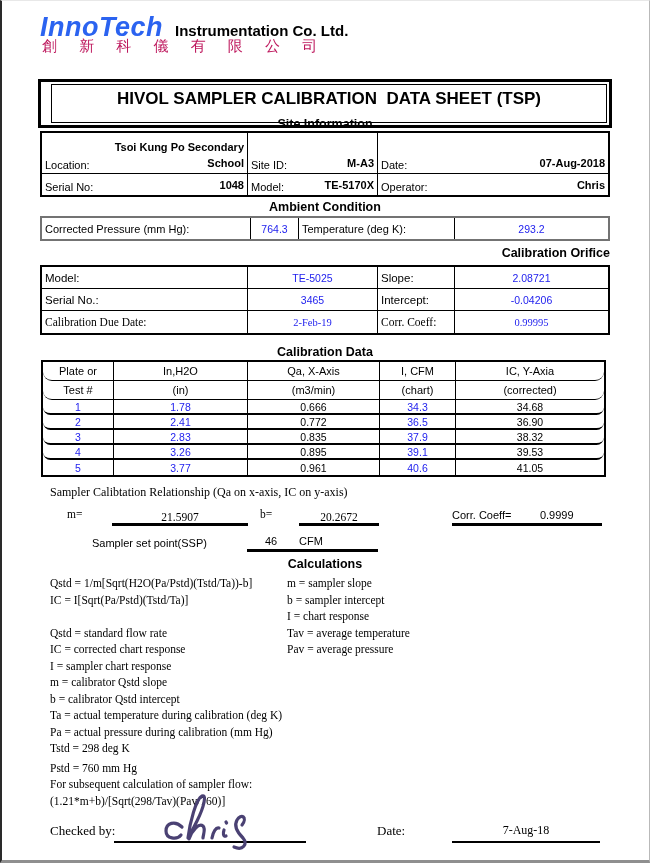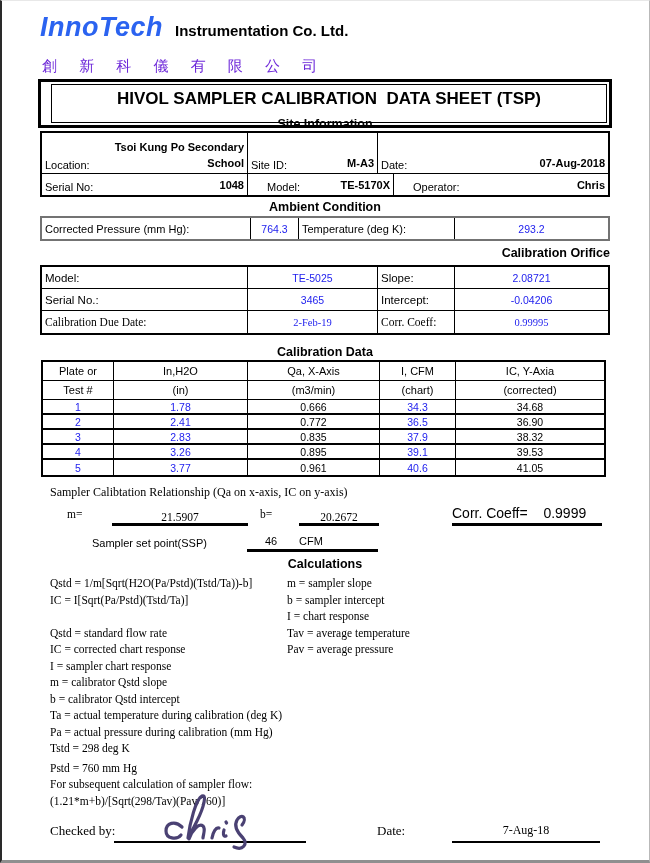--- a/index.html
+++ b/index.html
@@ -15,35 +15,35 @@
     border-right:1px solid #b9b9b9;
     border-top:1px solid #e8e8e8;
     border-bottom:3px solid #8f8f8f;
     overflow:hidden;
   }
 
   
   .logo-row { position:absolute; left:38px; top:11px; display:flex; align-items:baseline; }
   .brand { color:#2b63f0; font-weight:bold; font-style:italic; font-size:27px; letter-spacing:.5px; }
   .company { font-weight:bold; font-size:15px; margin-left:12px; }
-  .chinese { position:absolute; left:40px; top:56px; font-size:15px; letter-spacing:9px; color:#6d28d9; }
+  .chinese { position:absolute; left:40px; top:36px; font-size:15px; letter-spacing:9px; color:#be185d; }
 
   
   .title-box { position:absolute; left:36px; top:78px; width:574px; border:3px solid #000; padding:2px; }
   .title-inner { border:1px solid #000; text-align:center; font-weight:bold; font-size:17px; padding:4px 0 13px; white-space:pre;margin-left:8px; }
 
   
   .sec-heading { position:absolute; left:38px; width:570px; text-align:center; font-weight:bold; font-size:12.5px; }
   .h-site { top:116px; } .h-amb { top:199px; } .h-orif { top:245px;text-align:right; } .h-data { top:344px; } .h-calc { top:556px; }
 
   
   .site-table { position:absolute; left:38px; top:130px; width:570px; border:2px solid #000; }
   .site-row { display:flex; }
   .site-row1 { height:41px; border-bottom:1px solid #000; }
-  .site-row2 { height:21px;gap:16px; }
+  .site-row2 { height:21px; }
   .site-cell { display:flex; align-items:flex-end; border-right:1px solid #000; padding:2px 3px; overflow:hidden; }
   .site-cell:last-child { border-right:none; }
   .sc1 { width:206px; } .sc2 { width:130px; } .sc3 { flex:1; }
   .site-lbl { font-size:11px; white-space:nowrap; }
   .site-val { flex:1; text-align:right; font-weight:bold; font-size:11px; line-height:16px; }
 
   
   .amb-table { position:absolute; left:38px; top:215px; width:570px; border:2px solid #737373; display:flex; height:25px; }
   .amb-cell { display:flex; align-items:center; border-right:1px solid #000; font-size:11px; padding:0 3px; }
   .amb-cell:last-child { border-right:none; }
@@ -54,21 +54,21 @@
   
   .orif-table { position:absolute; left:38px; top:264px; width:570px; border:2px solid #000; }
   .orif-row { display:flex; height:22px; border-bottom:1px solid #000; }
   .orif-row:last-of-type { border-bottom:none;font-family:Liberation Serif, serif; }
   .orif-cell { display:flex; align-items:center; border-right:1px solid #000; font-size:11.5px; padding:0 3px; }
   .oc1 { width:206px; } .oc2 { width:130px; justify-content:center; } .oc3 { width:77px; } .oc4 { flex:1; justify-content:center; border-right:none; }
   .orif-cell.val { font-size:10.5px; }
 
   
   .ct { position:absolute; left:39px; top:359px; width:565px; border:2px solid #000; }
-  .ct-row { display:flex; }
+  .ct-row { display:flex;border-radius:9px; }
   .ct-head { height:19px; border-bottom:1px solid #000; }
   .ct-datarow { height:15px; border-bottom:2px solid #000; }
   .ct-datarow:last-of-type { border-bottom:none; }
   .ct-row div.ct-cell { display:flex; align-items:center; justify-content:center; border-right:1px solid #000; font-size:11px; overflow:hidden; }
   .ct-row div.ct-cell:nth-of-type(1) { width:71px; }
   .ct-row div.ct-cell:nth-of-type(2) { width:134px; }
   .ct-row div.ct-cell:nth-of-type(3) { width:132px; }
   .ct-row div.ct-cell:nth-of-type(4) { width:76px; }
   .ct-row div.ct-cell:nth-of-type(5) { flex:1; border-right:none; }
   .ct-datarow div.ct-cell { font-size:10.5px; }
@@ -77,21 +77,21 @@
   .ct-datarow div.ct-cell:nth-of-type(4) { color:#2222ee; }
 
   
   .serif { font-family:"Liberation Serif", serif; }
   .rel-title { position:absolute; left:48px; top:484px; font-size:12px; }
   .rel-m-label { position:absolute; left:65px; top:507px; font-size:11.5px; }
   .rel-b-label { position:absolute; left:258px; top:507px; font-size:11.5px; }
   .u-line { position:absolute; border-bottom:3px solid #000; display:flex; align-items:flex-end; }
   .m-line { left:110px; top:503px; width:136px; height:22px; justify-content:center; font-size:11.5px; }
   .b-line { left:297px; top:503px; width:80px; height:22px; justify-content:center; font-size:11.5px; }
-  .corr-line { left:450px; top:503px; width:150px; height:22px; font-size:14px; }
+  .corr-line { left:450px; top:503px; width:150px; height:22px; font-size:11px; }
   .corr-line .corr-lbl { padding-bottom:2px; }
   .corr-line .corr-val { flex:1; text-align:center; padding-bottom:2px; }
   .ssp-label { position:absolute; left:90px; top:536px; font-size:11px; }
   .ssp-line { left:245px; top:531px; width:131px; height:20px; font-size:11px; }
   .ssp-val { width:48px; text-align:center; padding-bottom:2px; }
   .ssp-unit { margin-left:4px; padding-bottom:2px; }
 
   
   .calc-col { position:absolute; top:574px; font-family:"Liberation Serif", serif; font-size:11.5px; line-height:16.5px; }
   .calc-left { left:48px; width:245px; }

